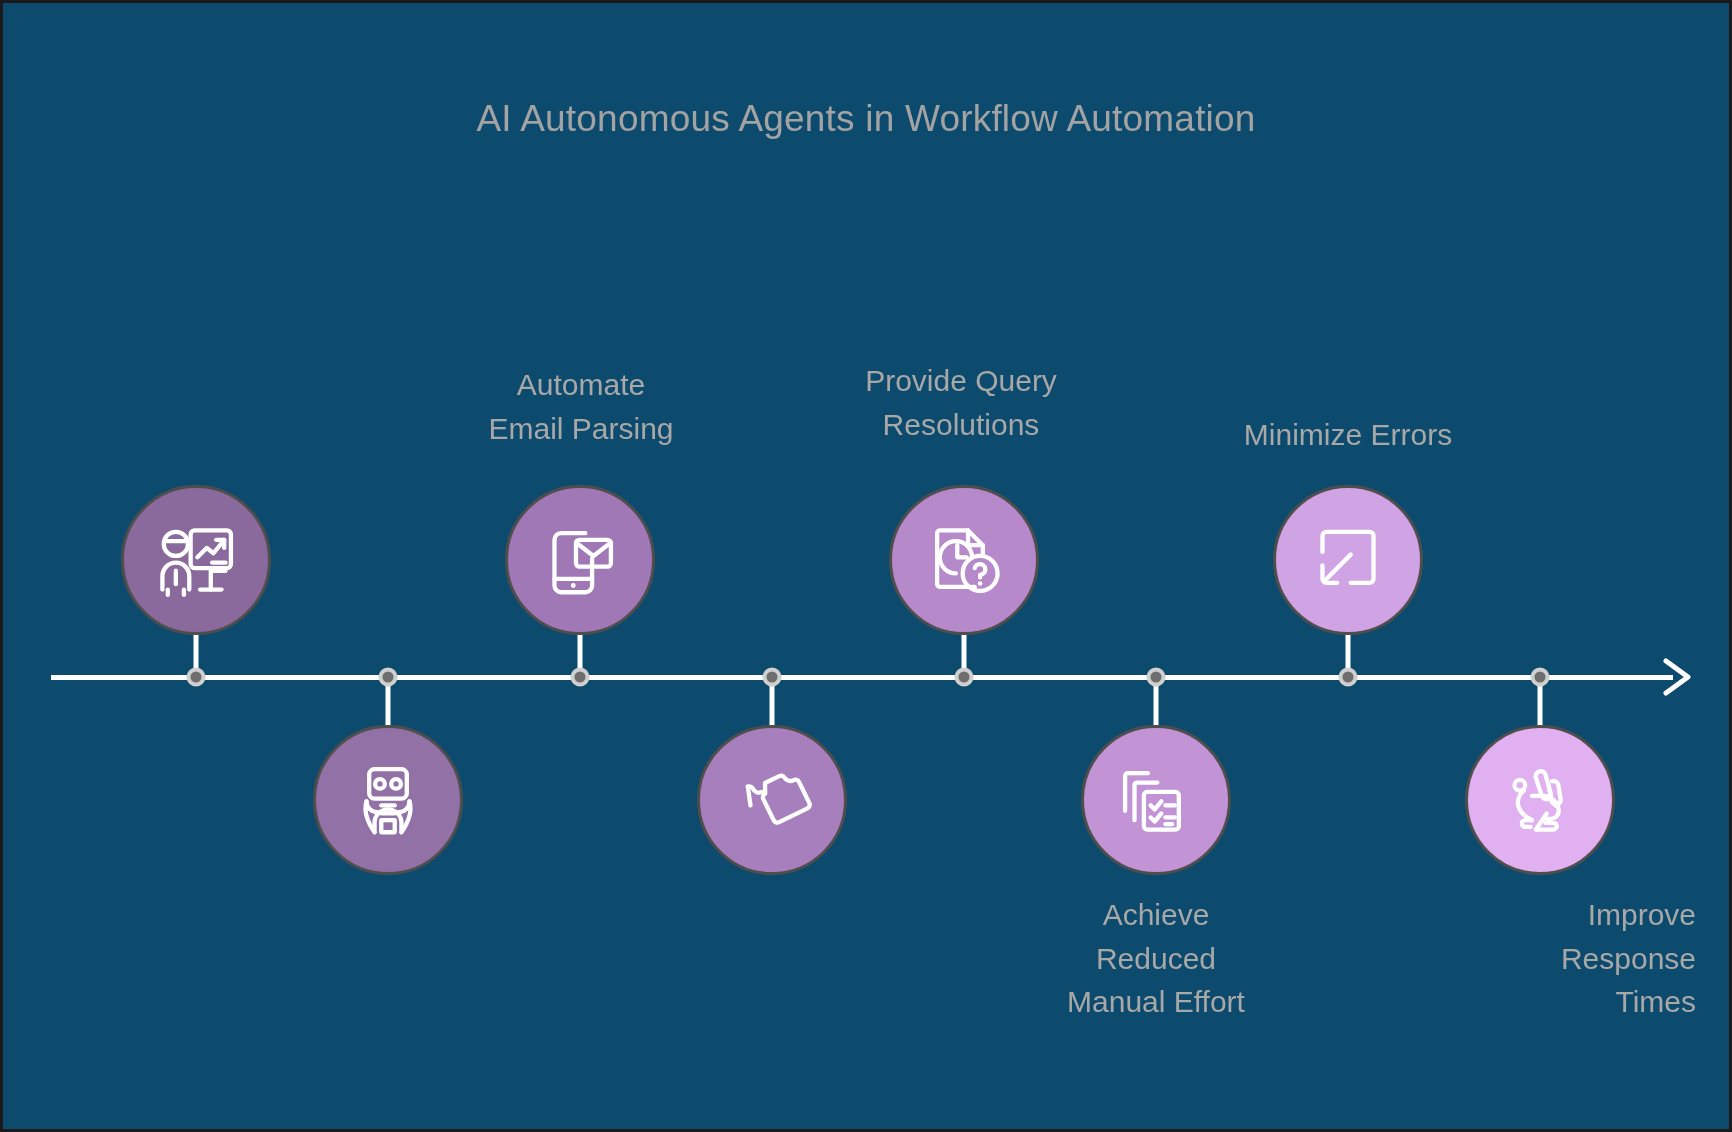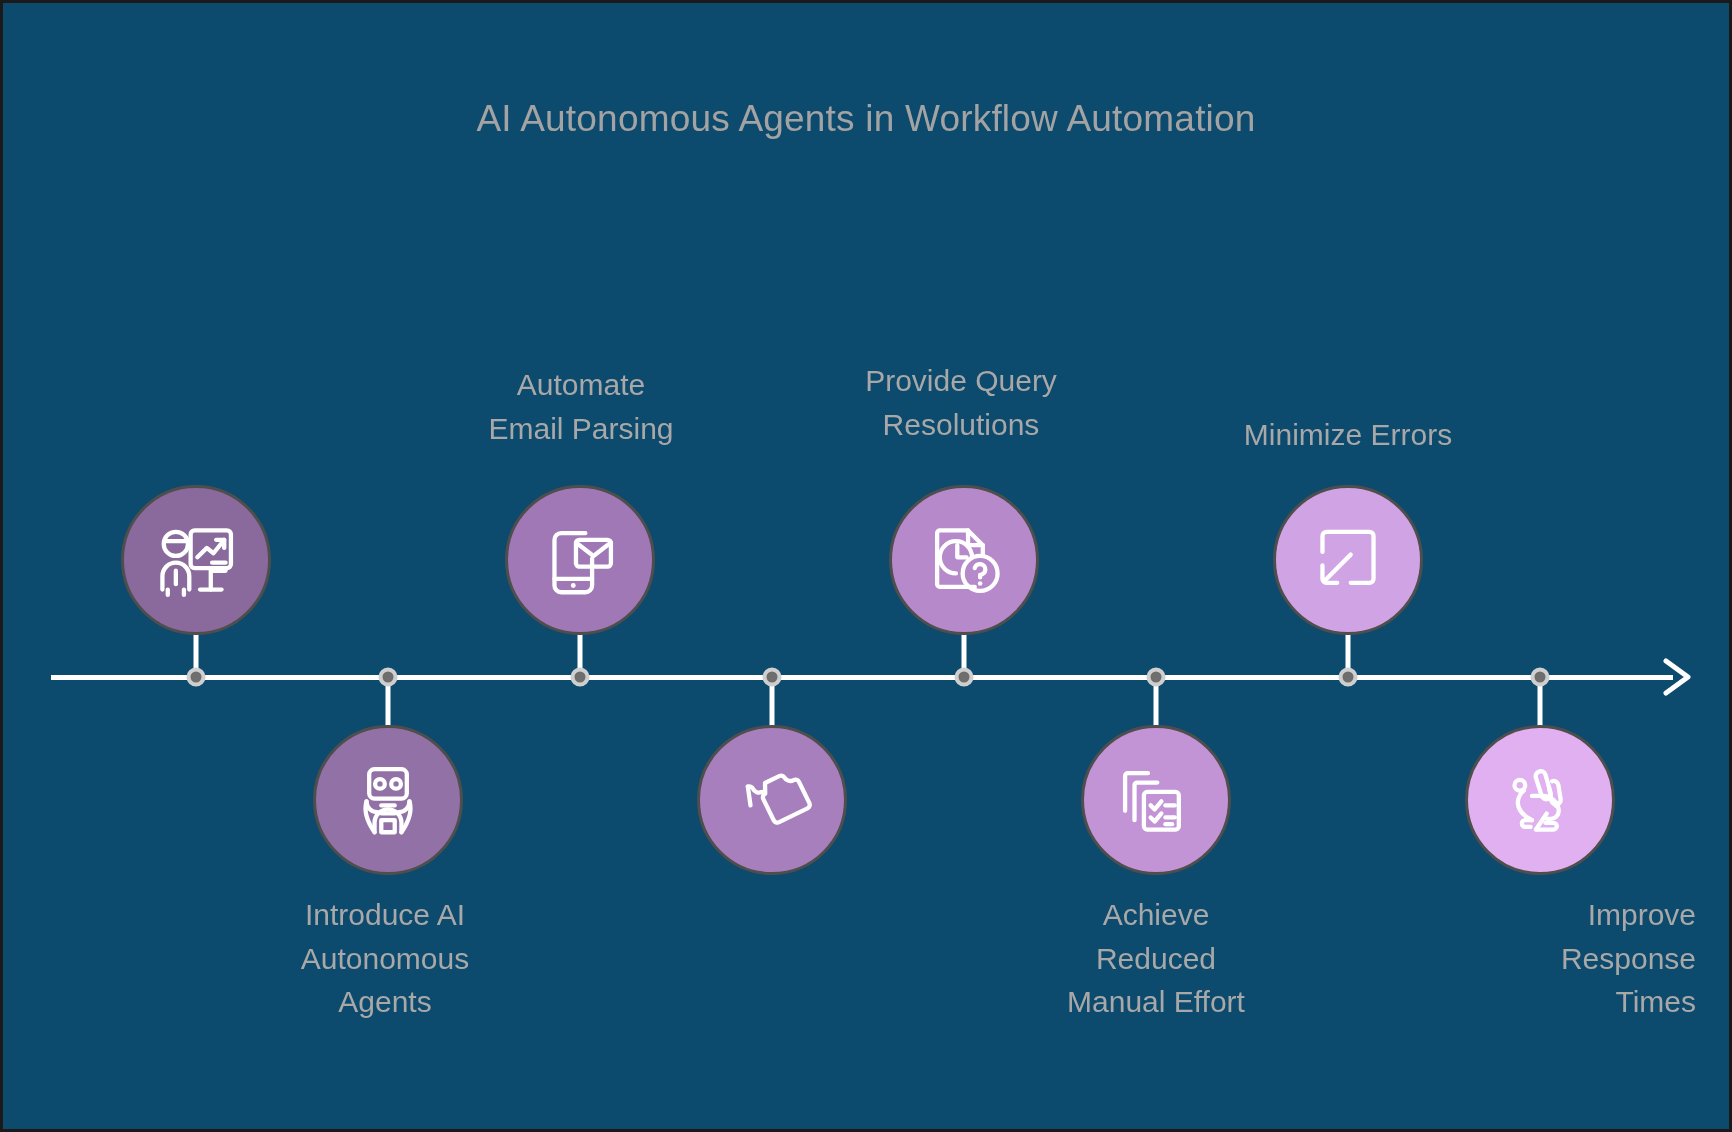--- a/index.html
+++ b/index.html
@@ -153,23 +153,20 @@
         <line x1="27" y1="42" x2="37" y2="42"></line>
         <path d="M22 56 v-7 a10 10 0 0 1 10-10 a10 10 0 0 1 10 10 v7"></path>
         <rect x="27" y="47" width="10" height="9"></rect>
         <path d="M16 33 a8 8 0 0 0 8 8"></path>
         <path d="M16 33 q-3 10 6 23"></path>
         <path d="M48 33 a8 8 0 0 1 -8 8"></path>
         <path d="M48 33 q3 10 -6 23"></path>
       </g>
     </svg>
   </div>
-  <div class="node-label" style="left:382px; top:890px; width:320px;">Introduce AI
-Autonomous
-Agents</div>
 
   <div class="stem" style="left:577px; top:610px; height:66px;"></div>
   <div class="node-circle" style="left:577px; top:482px; width:150px; height:150px; background:#a078b6;">
     <svg class="ico" width="86" height="86" viewBox="0 0 64 64">
       <g fill="none" stroke="#ffffff" stroke-width="3.2" stroke-linecap="round" stroke-linejoin="round">
         <path d="M36 12 H18 a5 5 0 0 0 -5 5 v34 a5 5 0 0 0 5 5 h18 a5 5 0 0 0 5 -5 V31"></path>
         <line x1="13" y1="46" x2="41" y2="46"></line>
         <circle cx="27" cy="51" r="1.8" fill="#ffffff" stroke="none"></circle>
         <rect x="29" y="17" width="26" height="20" rx="2.5"></rect>
         <polyline points="29,19 42,29 55,19"></polyline>

